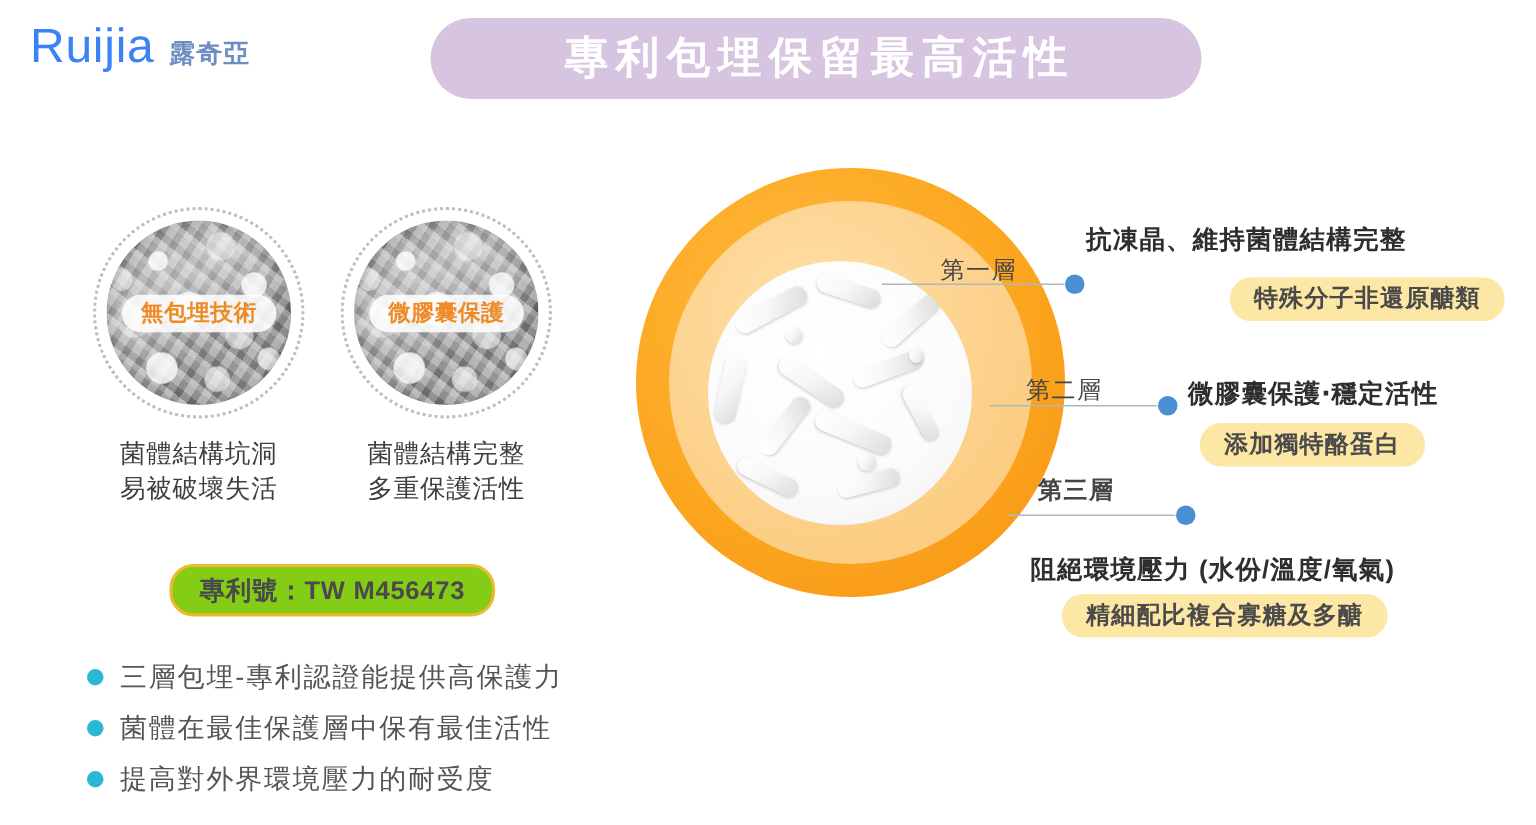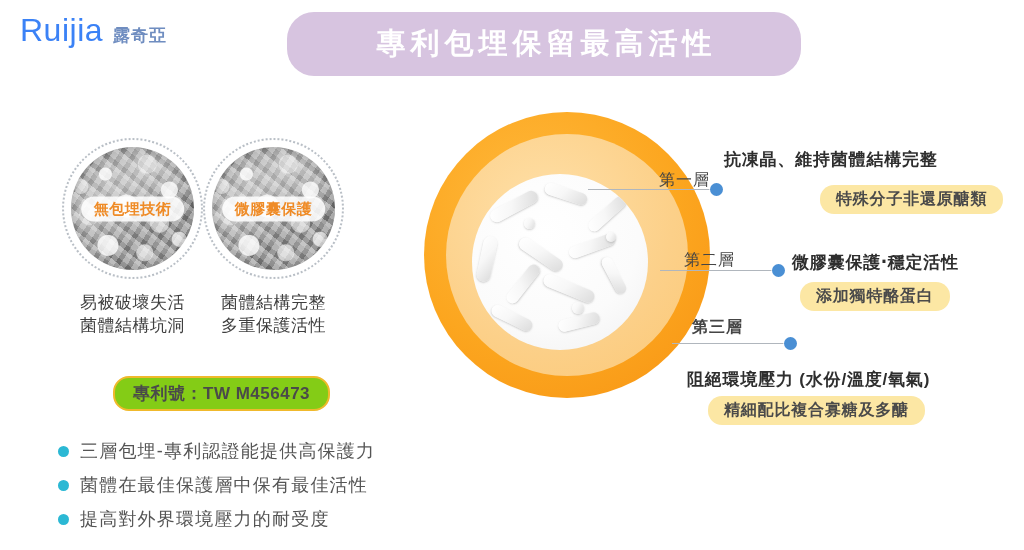--- a/index.html
+++ b/index.html
@@ -16,31 +16,31 @@
   .logo-latin {
     font-size: 32px; font-weight: 300; color: #3b82f6;
     letter-spacing: .5px; line-height: 1; text-align: right;
   }
   .logo-cjk {
     font-size: 17px; font-weight: 700; color: #6f8dc0; letter-spacing: 1px; line-height: 1;
   }
 
   .title-banner {
     position: absolute; left: 287px; top: 12px;
-    width: 514px; height: 64px;
+    width: 514px; height: 54px;
     background: #d7c4e0; border-radius: 27px;
     display: flex; align-items: center; justify-content: center;
   }
   .title-text {
     font-size: 29px; font-weight: 700; color: #ffffff; letter-spacing: 5px;
     text-indent: 5px;
   }
 
   
-  .sem-wrap { position: absolute; left: 62px; top: 138px; display: flex; }
+  .sem-wrap { position: absolute; left: 62px; top: 138px; display: flex; gap: 24px; }
   .sem-col { width: 141px; display: flex; flex-direction: column; align-items: center; }
   .sem-circle {
     position: relative; width: 141px; height: 141px; border-radius: 50%;
     border: 2px dotted #b9bfc6;
     padding: 7px; background: #fff;
   }
   .sem-photo {
     width: 100%; height: 100%; border-radius: 50%; overflow: hidden;
     position: relative;
     background:
@@ -149,22 +149,22 @@
     <span class="title-text">專利包埋保留最高活性</span>
   </div>
 
   <div class="sem-wrap">
     <div class="sem-col">
       <div class="sem-circle">
         <div class="sem-photo"></div>
         <span class="sem-pill">無包埋技術</span>
       </div>
       <div class="sem-caption">
+        <div>菌體結構坑洞</div>
         <div>易被破壞失活</div>
-        <div>菌體結構坑洞</div>
       </div>
     </div>
 
     <div class="sem-col">
       <div class="sem-circle">
         <div class="sem-photo"></div>
         <span class="sem-pill">微膠囊保護</span>
       </div>
       <div class="sem-caption">
         <div>菌體結構完整</div>
@@ -204,21 +204,21 @@
       <div class="rod" style="left:70px;  top:108px; width:54px; height:13px; transform:rotate(22deg);"></div>
       <div class="rod" style="left:122px; top:96px;  width:40px; height:11px; transform:rotate(62deg);"></div>
       <div class="rod" style="left:18px;  top:138px; width:44px; height:12px; transform:rotate(26deg);"></div>
       <div class="rod" style="left:86px;  top:142px; width:42px; height:12px; transform:rotate(-14deg);"></div>
       <div class="rod" style="left:52px;  top:44px;  width:11px; height:11px;"></div>
       <div class="rod" style="left:100px; top:128px; width:12px; height:12px;"></div>
       <div class="rod" style="left:134px; top:58px;  width:10px; height:10px;"></div>
     </div>
   </div>
 
-  <div class="layer-label" style="left:627px; top:170px;margin-left:32px;">第一層</div>
+  <div class="layer-label" style="left:627px; top:170px;">第一層</div>
   <div class="connector" style="left:588px; top:189px; width:124px;"></div>
   <div class="conn-dot" style="left:710px; top:183px;"></div>
   <div class="ann-head" style="left:724px; top:148px;">抗凍晶、維持菌體結構完整</div>
   <div class="ann-pill" style="left:820px; top:185px;">特殊分子非還原醣類</div>
 
   <div class="layer-label" style="left:684px; top:250px;">第二層</div>
   <div class="connector" style="left:660px; top:270px; width:120px;"></div>
   <div class="conn-dot" style="left:772px; top:264px;"></div>
   <div class="ann-head" style="left:792px; top:251px;">微膠囊保護‧穩定活性</div>
   <div class="ann-pill" style="left:800px; top:282px;">添加獨特酪蛋白</div>

